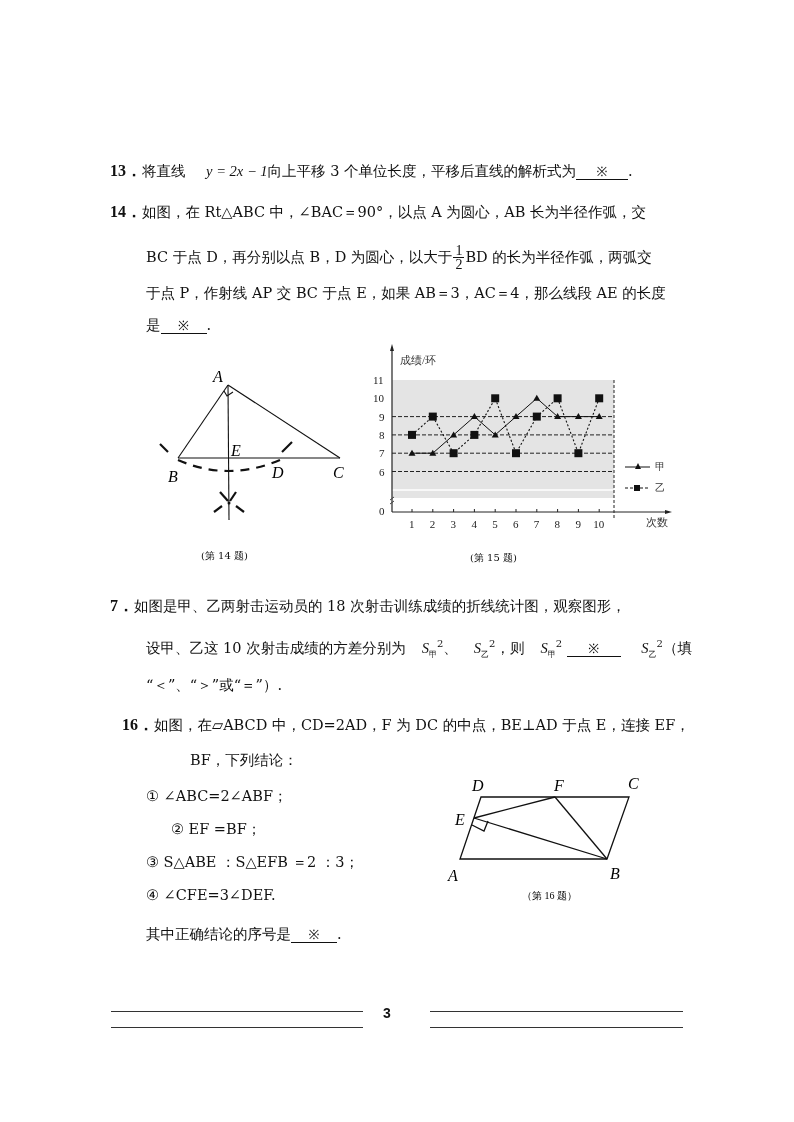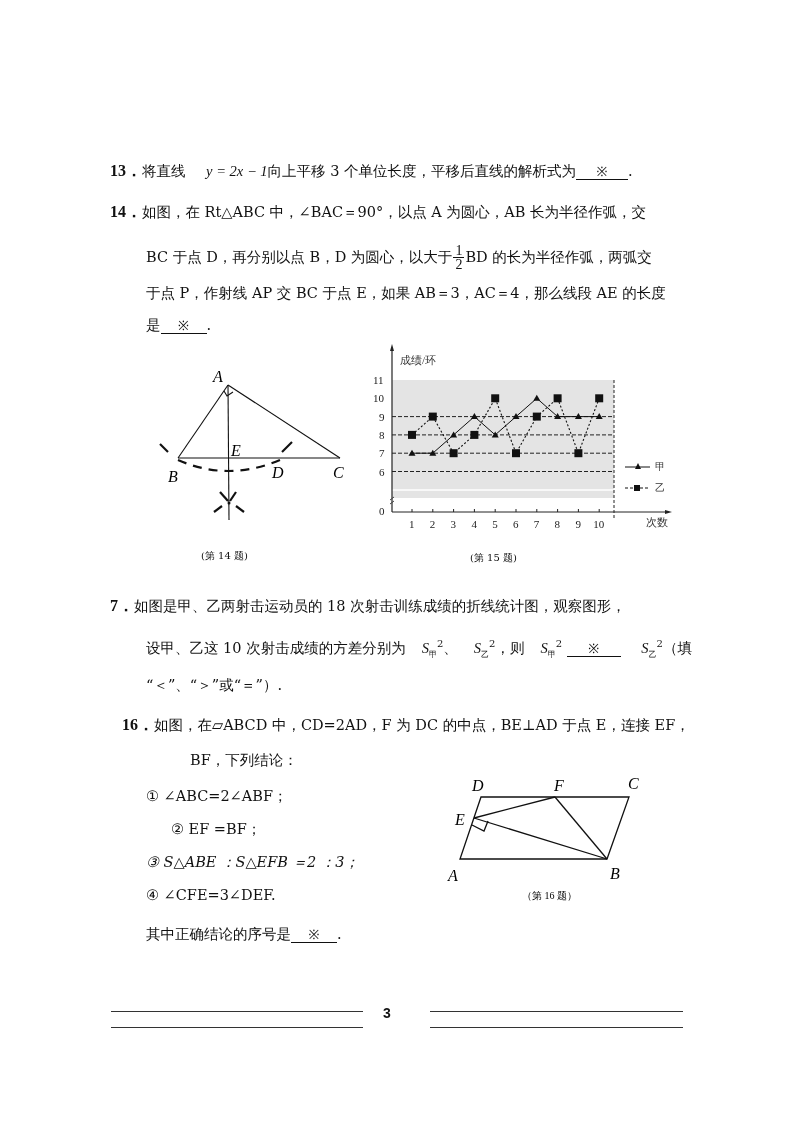--- a/index.html
+++ b/index.html
@@ -181,21 +181,21 @@
 
 <div class="q" style="top:717px;">
   <div class="line" style="left:12px;top:0;">
     <span class="qn">16．</span><span>如图，在▱ABCD 中，CD=2AD，F 为 DC 的中点，BE⊥AD 于点 E，连接 EF，</span>
   </div>
   <div class="line" style="left:36px;top:36px;margin-left:44px;">
     <span>BF，下列结论：</span>
   </div>
   <div class="line" style="left:36px;top:72px;">①  ∠ABC=2∠ABF；</div>
   <div class="line" style="left:36px;top:105px;margin-left:25px;">②  EF =BF；</div>
-  <div class="line" style="left:36px;top:138px;font-style:italic;">③  S△ABE ：S△EFB ＝2 ：3；</div>
+  <div class="line" style="left:36px;top:138px;">③  S△ABE ：S△EFB ＝2 ：3；</div>
   <div class="line" style="left:36px;top:171px;">④  ∠CFE=3∠DEF.</div>
   <div class="line" style="left:36px;top:202px;margin-top:8px;">
     <span>其中正确结论的序号是</span><span class="blank" style="width:46px;">※</span><span>.</span>
   </div>
 </div>
 
 <svg style="position:absolute;left:430px;top:765px;" width="230" height="145" viewBox="0 0 230 145">
   <g stroke="#111" stroke-width="1.3" fill="none">
     <polygon points="51,32 199,32 177,94 30,94"></polygon>
     <line x1="44" y1="53" x2="125" y2="32"></line>

